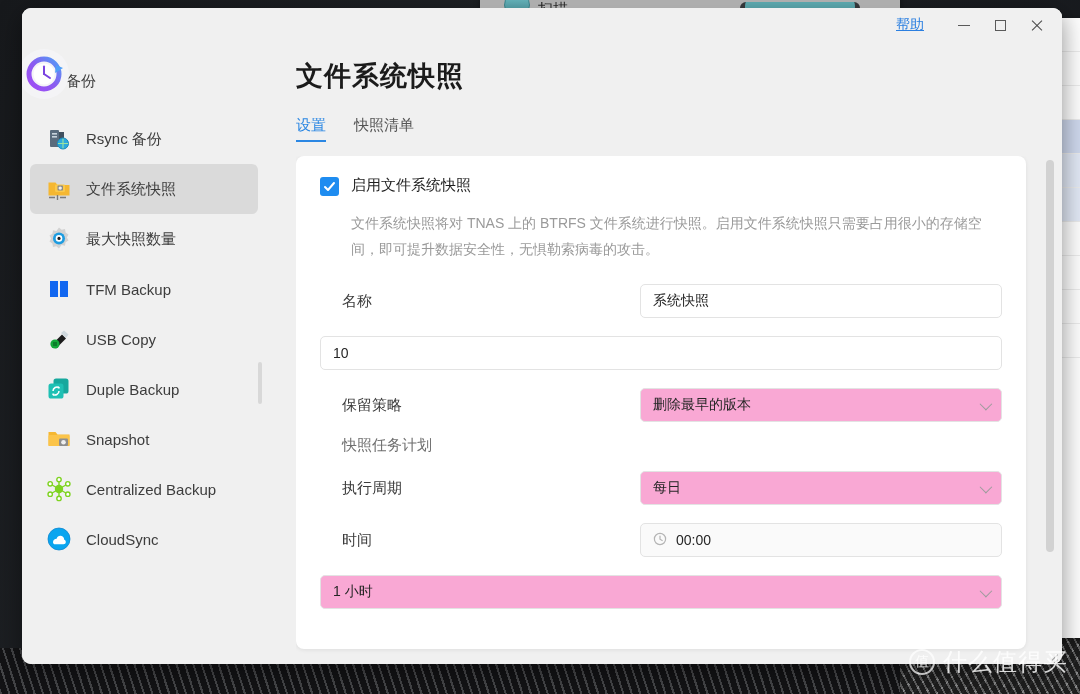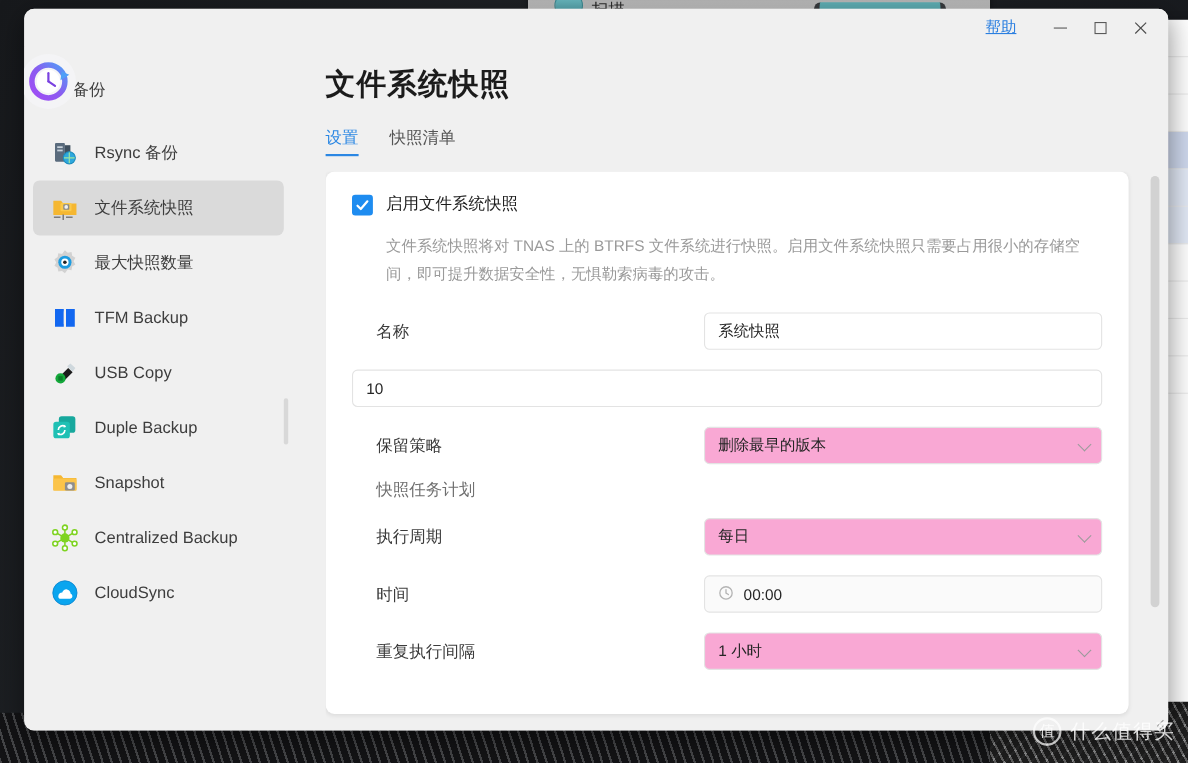--- a/index.html
+++ b/index.html
@@ -352,21 +352,21 @@
   }
   .wm-badge {
     width: 26px; height: 26px;
     border-radius: 50%;
     border: 2px solid rgba(255,255,255,0.72);
     color: rgba(255,255,255,0.82);
     font-size: 14px;
     display: flex; align-items: center; justify-content: center;
   }
   .wm-text {
-    font-size: 18px;
+    font-size: 24px;
     color: rgba(255,255,255,0.82);
     letter-spacing: 1px;
   }
   .resize-grip {
     position: absolute;
     right: 4px; bottom: 2px;
     width: 16px; height: 16px;
     z-index: 35;
   }
   .resize-grip span {
@@ -638,21 +638,20 @@
                     <svg width="14" height="14" viewBox="0 0 14 14">
                       <circle cx="7" cy="7" r="5.6" fill="none" stroke="#b4b4b4" stroke-width="1.2"></circle>
                       <path d="M7 4v3.2l2.2 1.3" stroke="#b4b4b4" stroke-width="1.2" fill="none" stroke-linecap="round"></path>
                     </svg>
                   </span>
                   <span class="field-value">00:00</span>
                 </div>
               </div>
 
               <div class="form-row">
-                <div class="form-label">重复执行间隔</div>
                 <div class="field select">
                   <span class="field-value">1 小时</span>
                   <span class="chev"></span>
                 </div>
               </div>
 
             </div>
           </div>
 
           <div class="main-scrollbar">

